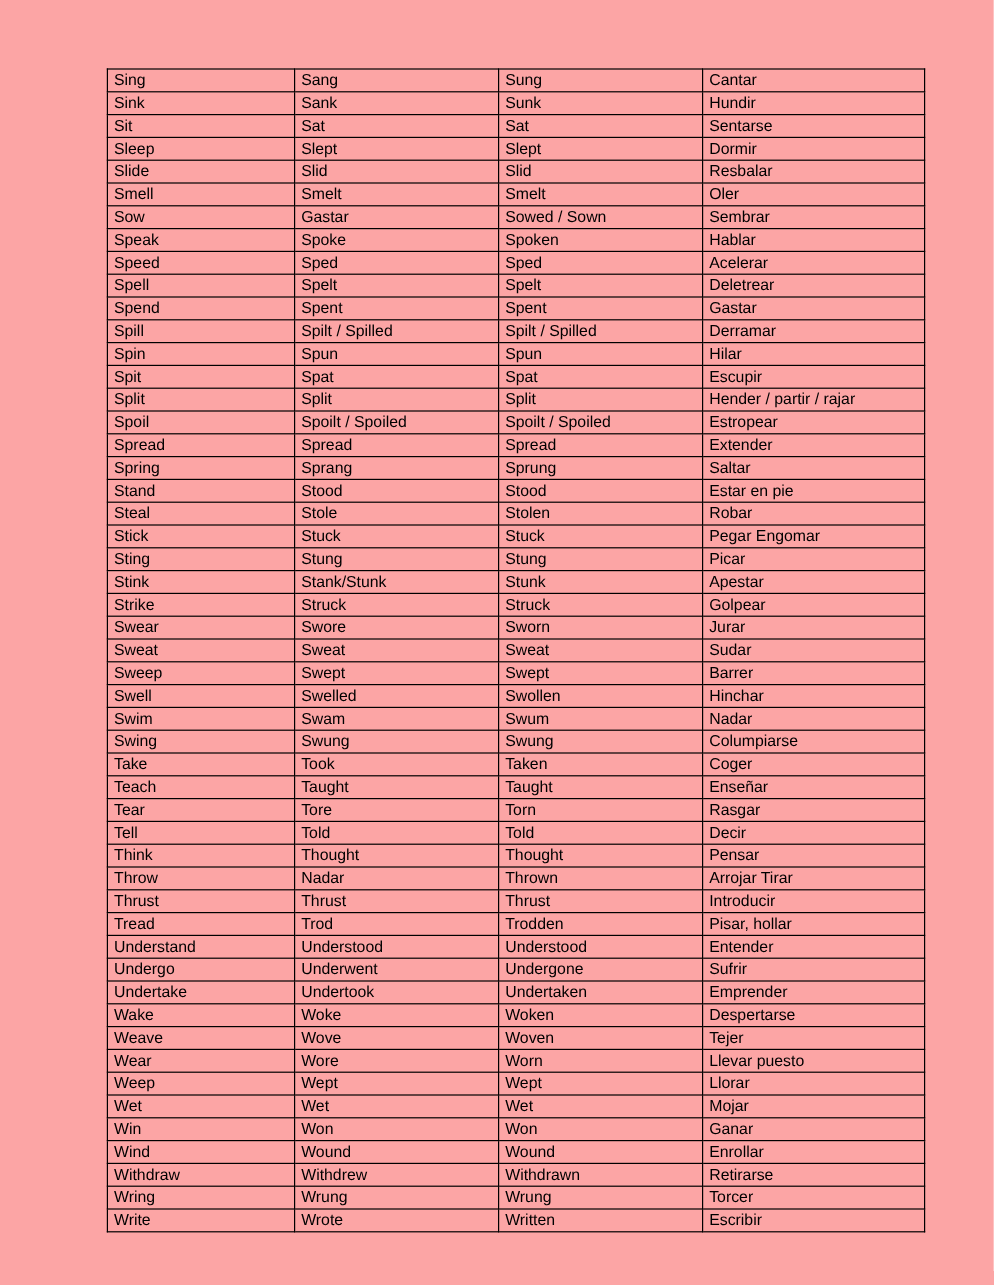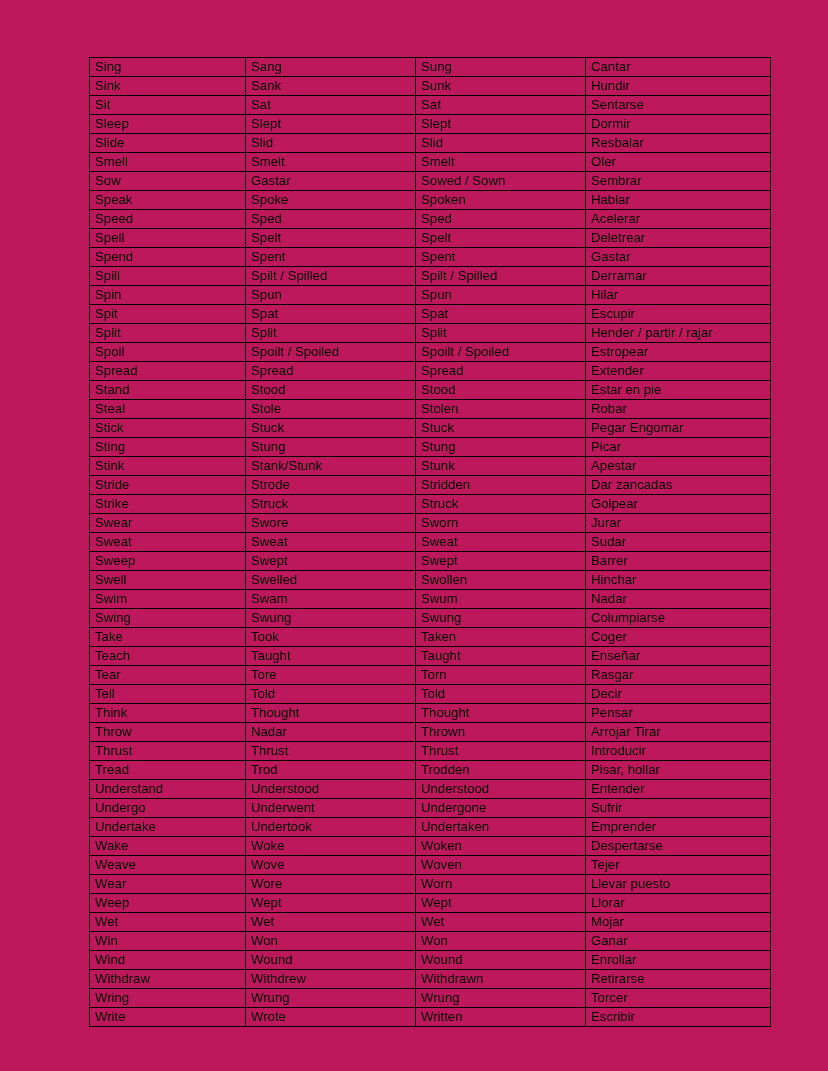--- a/index.html
+++ b/index.html
@@ -14,21 +14,21 @@
     color: #000000;
     position: relative;
     overflow: hidden;
   }
   .page {
     position: absolute;
     left: 0;
     top: 0;
     width: 828px;
     height: 1071px;
-    background: #be185d;
+    background: #fca5a5;
   }
   .sheet {
     position: absolute;
     left: 89px;
     top: 57px;
     width: 681px;
   }
   table.verbs {
     border-collapse: collapse;
     width: 681px;
@@ -158,20 +158,26 @@
             <td>Spoilt / Spoiled</td>
             <td>Estropear</td>
           </tr>
           <tr>
             <td>Spread</td>
             <td>Spread</td>
             <td>Spread</td>
             <td>Extender</td>
           </tr>
           <tr>
+            <td>Spring</td>
+            <td>Sprang</td>
+            <td>Sprung</td>
+            <td>Saltar</td>
+          </tr>
+          <tr>
             <td>Stand</td>
             <td>Stood</td>
             <td>Stood</td>
             <td>Estar en pie</td>
           </tr>
           <tr>
             <td>Steal</td>
             <td>Stole</td>
             <td>Stolen</td>
             <td>Robar</td>
@@ -186,26 +192,20 @@
             <td>Sting</td>
             <td>Stung</td>
             <td>Stung</td>
             <td>Picar</td>
           </tr>
           <tr>
             <td>Stink</td>
             <td>Stank/Stunk</td>
             <td>Stunk</td>
             <td>Apestar</td>
-          </tr>
-          <tr>
-            <td>Stride</td>
-            <td>Strode</td>
-            <td>Stridden</td>
-            <td>Dar zancadas</td>
           </tr>
           <tr>
             <td>Strike</td>
             <td>Struck</td>
             <td>Struck</td>
             <td>Golpear</td>
           </tr>
           <tr>
             <td>Swear</td>
             <td>Swore</td>

